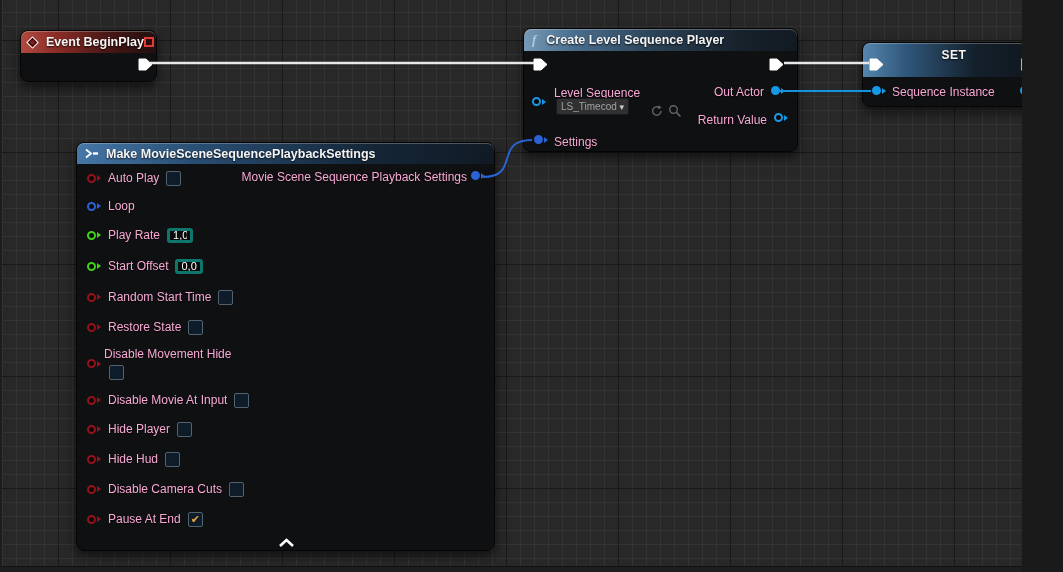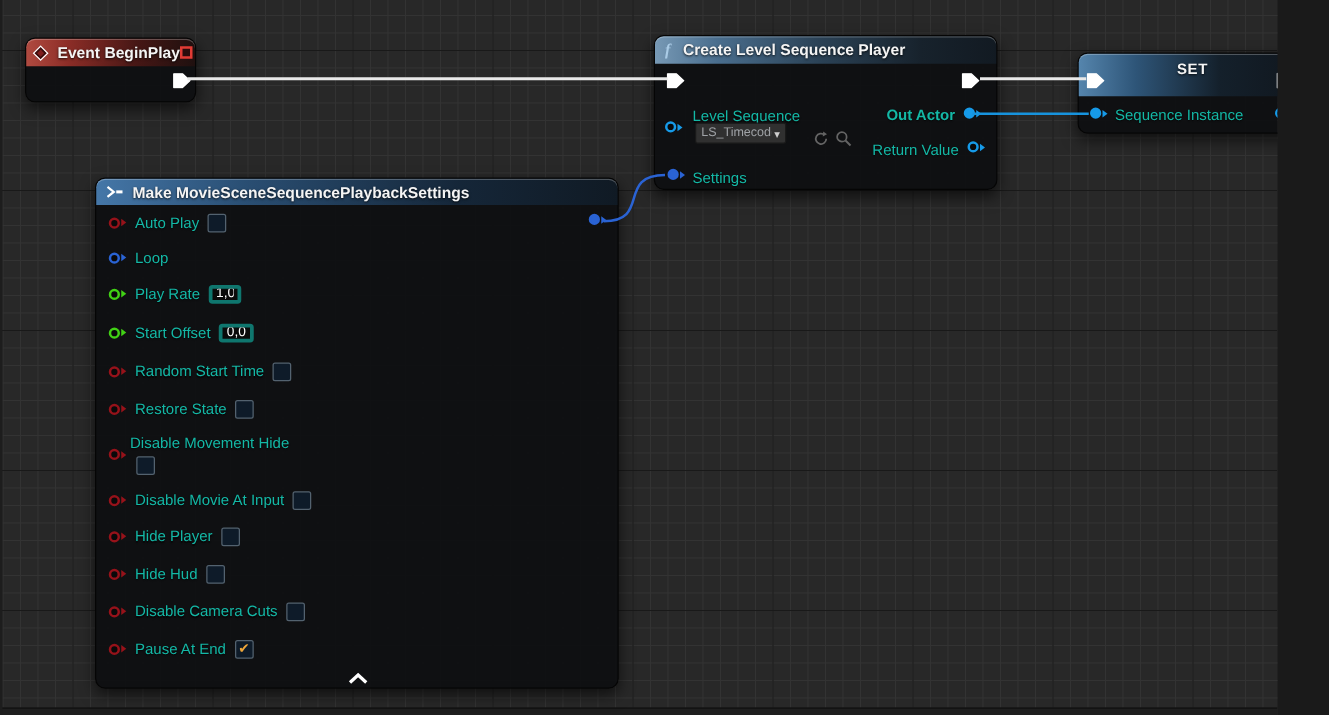--- a/index.html
+++ b/index.html
@@ -36,21 +36,21 @@
   }
   .hdr-event    { height:22px; background:linear-gradient(90deg,#b04a40 0%,#8c2d27 25%,#471715 65%,#1f100f 100%); }
   .hdr-function { height:22px; background:linear-gradient(90deg,#7799b5 0%,#4a6e8e 18%,#2b4256 48%,#17222c 78%,#121a22 100%); }
   .hdr-make     { height:21px; background:linear-gradient(90deg,#4577a8 0%,#2a4f74 28%,#152638 70%,#101a24 100%); }
   .hdr-set      { height:34px; background:linear-gradient(90deg,#5585ad 0%,#2e5578 25%,#14202b 62%,#10161d 100%); border-radius:7px 7px 0 0; }
 
   .node-title {
     font-size:12.5px; font-weight:bold; color:#f4f4f4;
     text-shadow:0 1px 2px rgba(0,0,0,0.85); white-space:nowrap;
   }
-  .pin-label { font-size:12px; color:#14b8a6; text-shadow:0 1px 1px rgba(0,0,0,0.7); white-space:nowrap; }
+  .pin-label { font-size:12px; color:#f9a8d4; text-shadow:0 1px 1px rgba(0,0,0,0.7); white-space:nowrap; }
 
   
   .cpin { position:absolute; width:9px; height:9px; border-radius:50%; border:2px solid var(--c); background:rgba(5,5,5,0.6); }
   .cpin.filled { background:var(--c); }
   .cpin::after {
     content:''; position:absolute; right:-7px; top:50%; transform:translateY(-50%);
     border-left:4px solid var(--c); border-top:3px solid transparent; border-bottom:3px solid transparent;
   }
   .pin-bool   { --c:#96121a; }
   .pin-float  { --c:#41d115; }
@@ -141,21 +141,21 @@
       <path d="M8.6 1.2 L11.6 3.4 L8.2 5.2 Z" fill="#646464"></path>
     </svg>
     <svg class="icon-btn" style="left:144px;top:75px;" width="14" height="14">
       <circle cx="5.5" cy="5.5" r="3.8" stroke="#646464" fill="none" stroke-width="1.4"></circle>
       <line x1="8.4" y1="8.4" x2="12.4" y2="12.4" stroke="#646464" stroke-width="1.6"></line>
     </svg>
 
     <span class="cpin pin-struct filled" style="left:10px;top:106px;"></span>
     <span class="pin-label" style="position:absolute;left:30px;top:106px;">Settings</span>
 
-    <span class="pin-label" style="position:absolute;right:33px;top:56px;font-weight:bold;">Out Actor</span>
+    <span class="pin-label" style="position:absolute;right:33px;top:56px;">Out Actor</span>
     <span class="cpin pin-object filled" style="left:247px;top:57px;"></span>
 
     <span class="pin-label" style="position:absolute;right:30px;top:84px;">Return Value</span>
     <span class="cpin pin-object" style="left:250px;top:84px;"></span>
   </div>
 
   <div class="node" style="left:862px;top:42px;width:184px;height:65px;text-decoration:underline;">
     <div class="node-header hdr-set"></div>
     <span class="node-title" style="position:absolute;left:0;right:0;top:5px;text-align:center;font-size:12px;letter-spacing:0.5px;">SET</span>
     <svg class="exec-pin" style="left:6px;top:15px;" width="15" height="13">
@@ -171,20 +171,21 @@
 
   <div class="node" style="left:76px;top:142px;width:419px;height:409px;">
     <div class="node-header hdr-make" style="padding:0 7px;">
       <svg width="15" height="11" style="margin-right:7px;">
         <path d="M2 1.5 L7 5.5 L2 9.5" stroke="#ffffff" fill="none" stroke-width="1.8"></path>
         <rect x="9" y="4.3" width="5" height="2.4" fill="#ffffff"></rect>
       </svg>
       <span class="node-title">Make MovieSceneSequencePlaybackSettings</span>
     </div>
 
+    <span class="pin-label" style="position:absolute;right:27px;top:27px;">Movie Scene Sequence Playback Settings</span>
     <span class="cpin pin-struct filled" style="left:394px;top:28px;"></span>
 
     <div class="row" style="top:26px;">
       <span class="rpin">
           <span class="cpin pin-bool"></span>
         </span>
       <span class="pin-label">Auto Play</span>
       <span class="checkbox"></span>
     </div>
 

